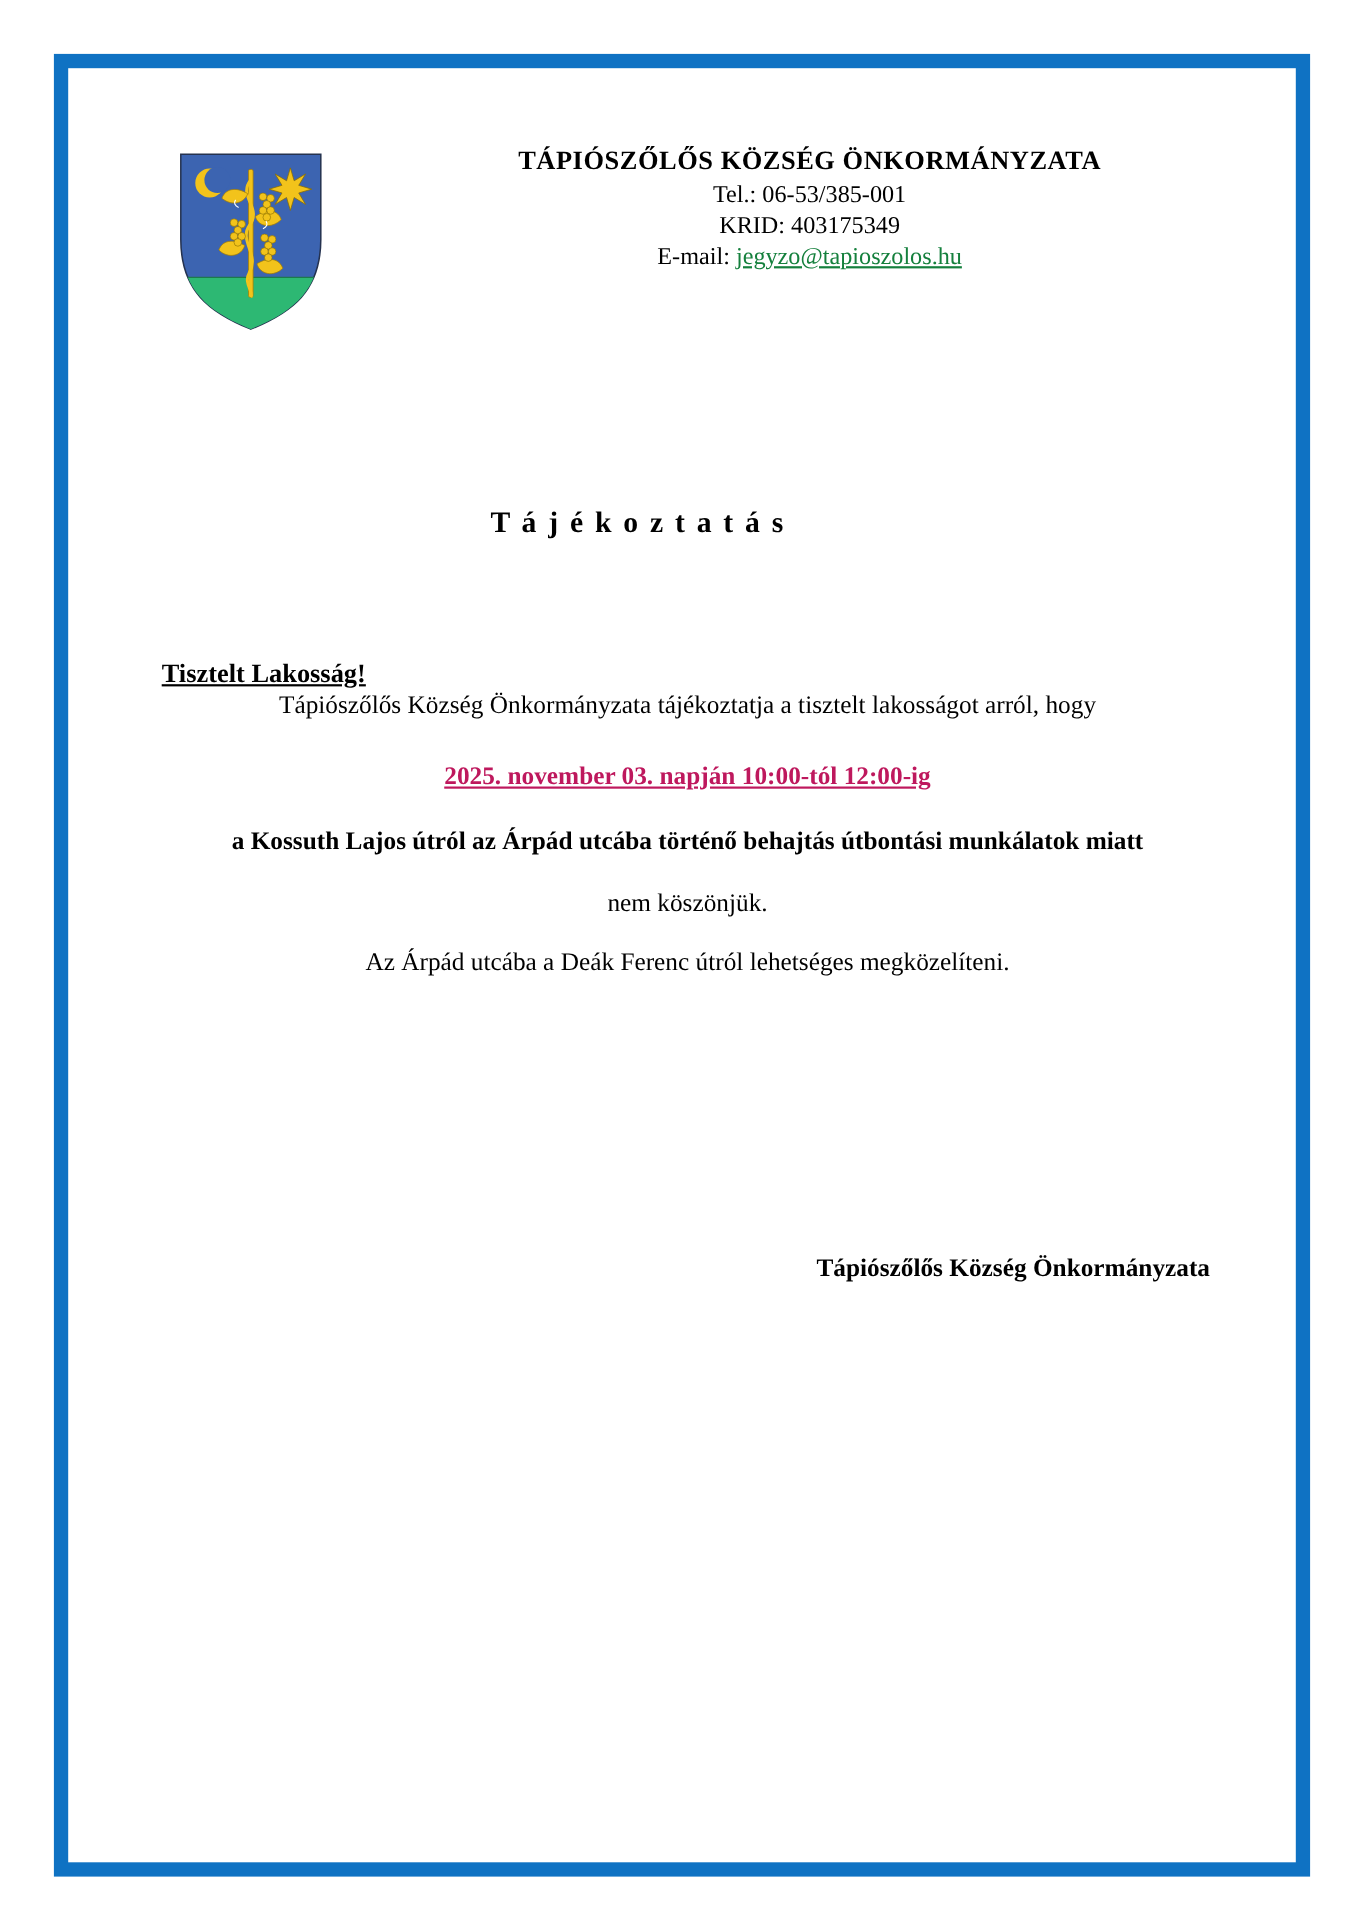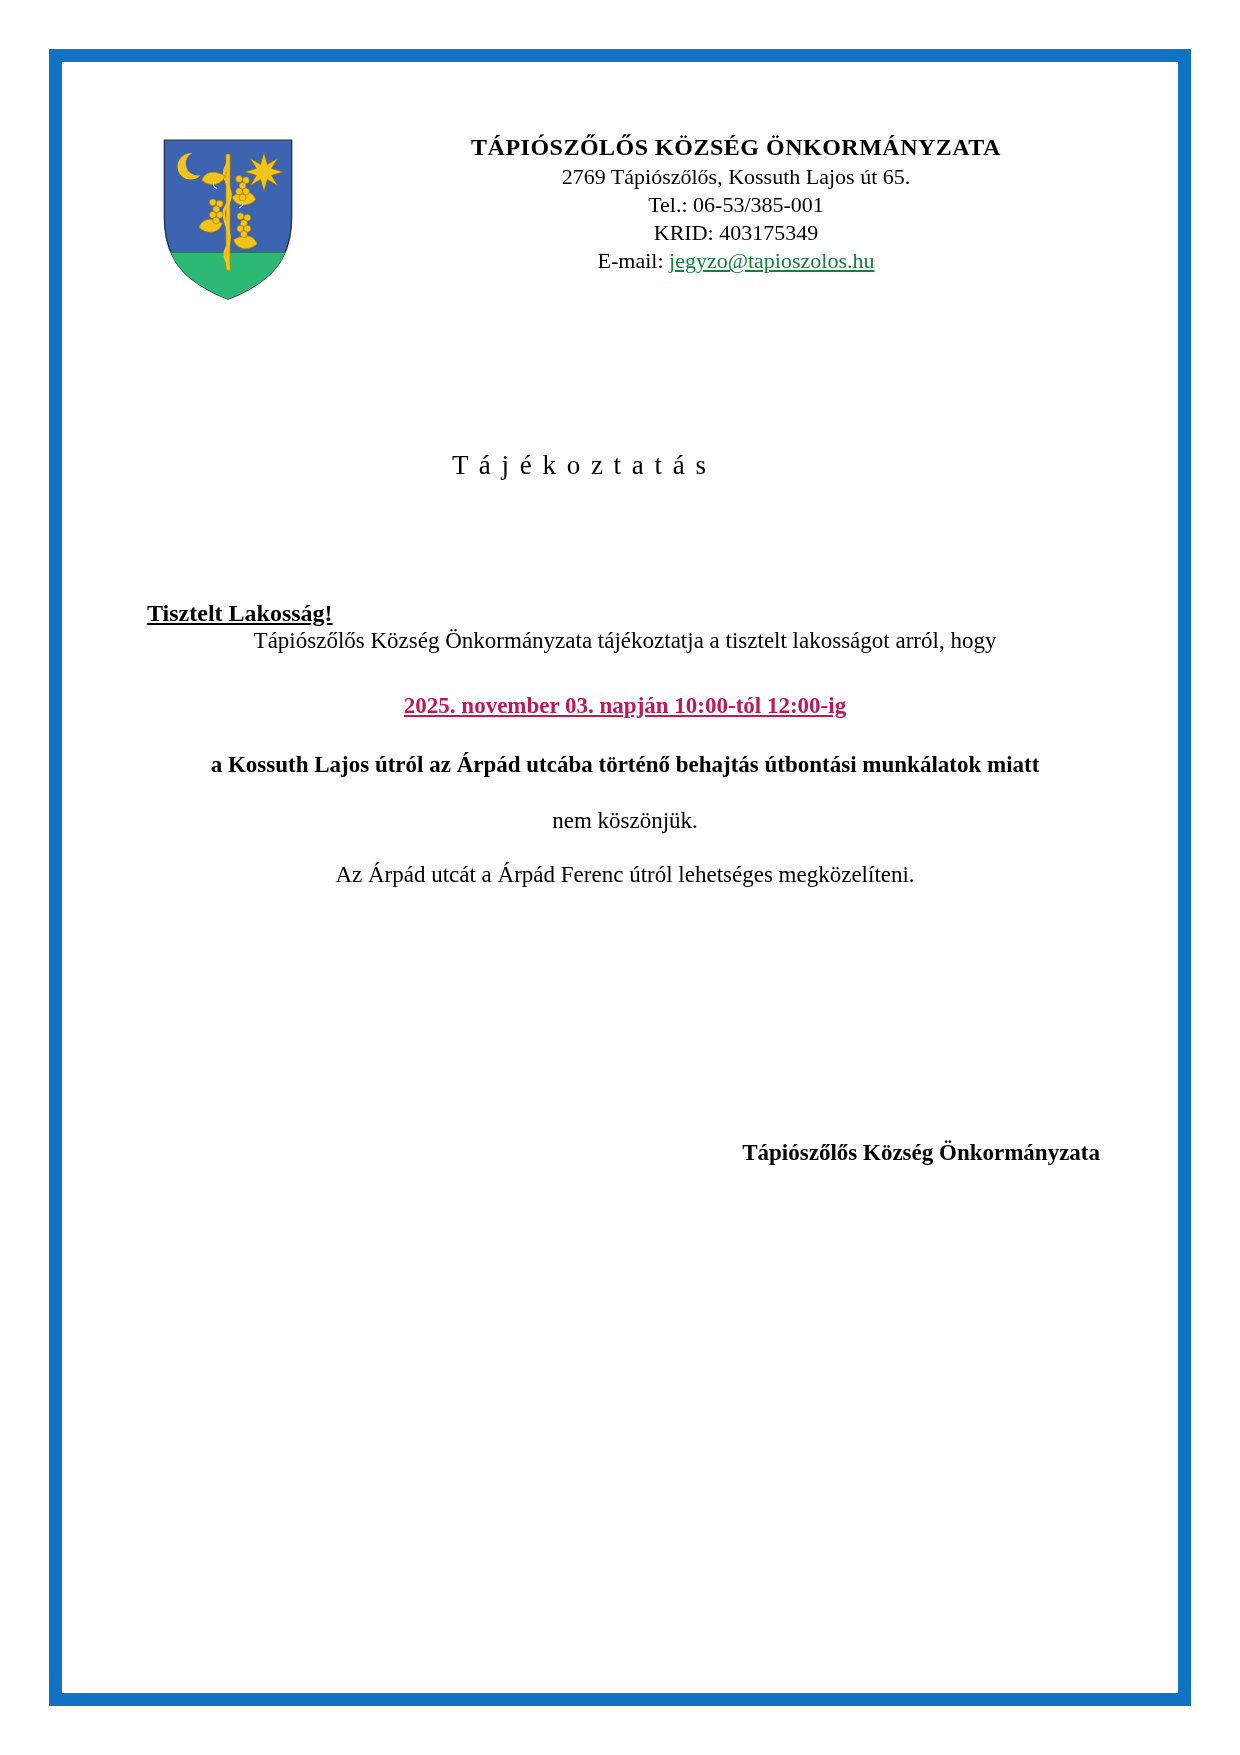--- a/index.html
+++ b/index.html
@@ -20,22 +20,22 @@
   .logo{
     position:absolute;left:158px;top:136px;width:140px;height:166px;
   }
   .header-text{
     position:absolute;left:430px;top:131px;width:612px;
     text-align:center;line-height:28px;font-size:22px;
   }
   .org-name{font-size:24px;font-weight:bold;line-height:32px;letter-spacing:0.5px;}
   .email-link{color:#15803d;text-decoration:underline;cursor:pointer;}
   .doc-title{
-    position:absolute;left:0;top:450px;width:1160px;
-    text-align:center;font-size:27px;font-weight:normal;letter-spacing:2px;
+    position:absolute;left:0;top:460px;width:1160px;
+    text-align:center;font-size:27px;font-weight:bold;letter-spacing:2px;
   }
   .salutation{
     position:absolute;left:147px;top:600px;
     font-size:24px;font-weight:bold;text-decoration:underline;
   }
   .bodyline{
     position:absolute;left:145px;width:960px;
     text-align:center;font-size:23px;
   }
   .p1{top:628px;}
@@ -113,32 +113,31 @@
         </g>
 
         <path d="M84,76 q-8,-4 -4,-10" fill="none" stroke="#ffffff" stroke-width="1.5"></path>
         <path d="M116,104 q8,-4 4,-10" fill="none" stroke="#ffffff" stroke-width="1.5"></path>
       </g>
     </svg>
   </div>
 
   <div class="header-text">
     <div class="org-name">TÁPIÓSZŐLŐS KÖZSÉG ÖNKORMÁNYZATA</div>
-    <div>2769 Tápiószőlős, Kossuth Lajos út 65.</div>
     <div>Tel.: 06-53/385-001</div>
     <div>KRID: 403175349</div>
     <div><span>E-mail: </span><span class="email-link">jegyzo@tapioszolos.hu</span></div>
   </div>
 
   <div class="doc-title">T á j é k o z t a t á s</div>
 
   <div class="salutation">Tisztelt Lakosság!</div>
 
   <div class="bodyline p1">Tápiószőlős Község Önkormányzata tájékoztatja a tisztelt lakosságot arról, hogy</div>
   <div class="bodyline highlight">2025. november 03. napján 10:00-tól 12:00-ig</div>
   <div class="bodyline p2">a Kossuth Lajos útról az Árpád utcába történő behajtás útbontási munkálatok miatt</div>
   <div class="bodyline p3">nem köszönjük.</div>
-  <div class="bodyline p4">Az Árpád utcát a Árpád Ferenc útról lehetséges megközelíteni.</div>
+  <div class="bodyline p4">Az Árpád utcába a Deák Ferenc útról lehetséges megközelíteni.</div>
 
 
   <div class="signature">Tápiószőlős Község Önkormányzata</div>
 
 </div>
 
 </body></html>

